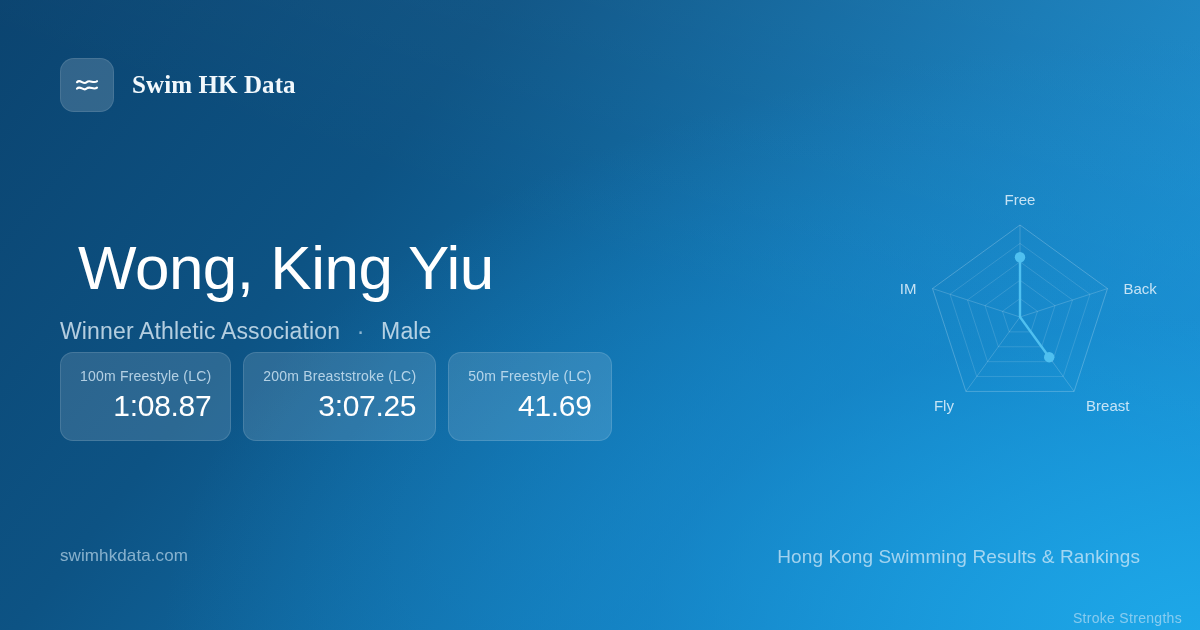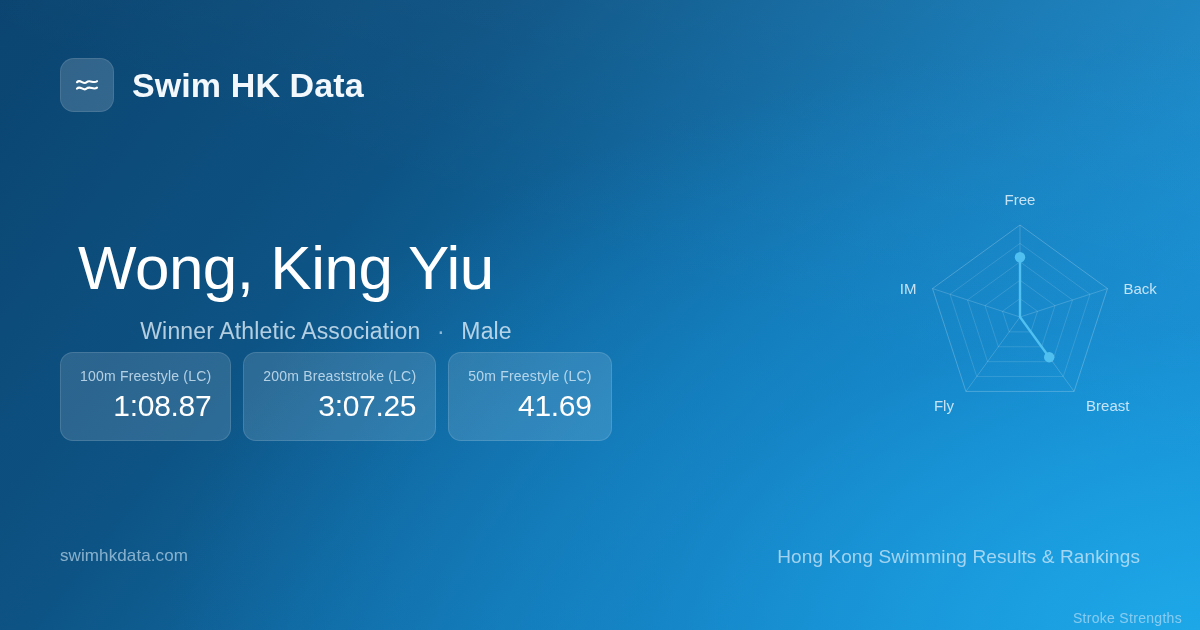--- a/index.html
+++ b/index.html
@@ -39,24 +39,25 @@
     width: 52px;
     height: 52px;
     border-radius: 14px;
     background: rgba(255,255,255,0.16);
     border: 1px solid rgba(255,255,255,0.10);
     display: flex;
     align-items: center;
     justify-content: center;
   }
   .brand-name {
-    font-size: 34px;
+    font-size: 25px;
     font-weight: 600;
     letter-spacing: 0.1px;
     color: #f2f8fc;
+    font-family: Liberation Serif, serif;
   }
 
   
   .athlete {
     position: absolute;
     left: 60px;
     top: 218px;
     max-width: 800px;
   }
   .athlete-name {
@@ -67,21 +68,20 @@
     color: #ffffff;
     margin: 18px;
     white-space: nowrap;
   }
   .athlete-meta {
     margin: 18px 0 0 0;
     font-size: 23px;
     font-weight: 400;
     color: rgba(223,238,248,0.80);
     letter-spacing: 0.15px;
-    text-align: right;
   }
   .meta-dot {
     display: inline-block;
     margin: 0 10px;
     color: rgba(223,238,248,0.62);
   }
 
   
   .events {
     position: absolute;

